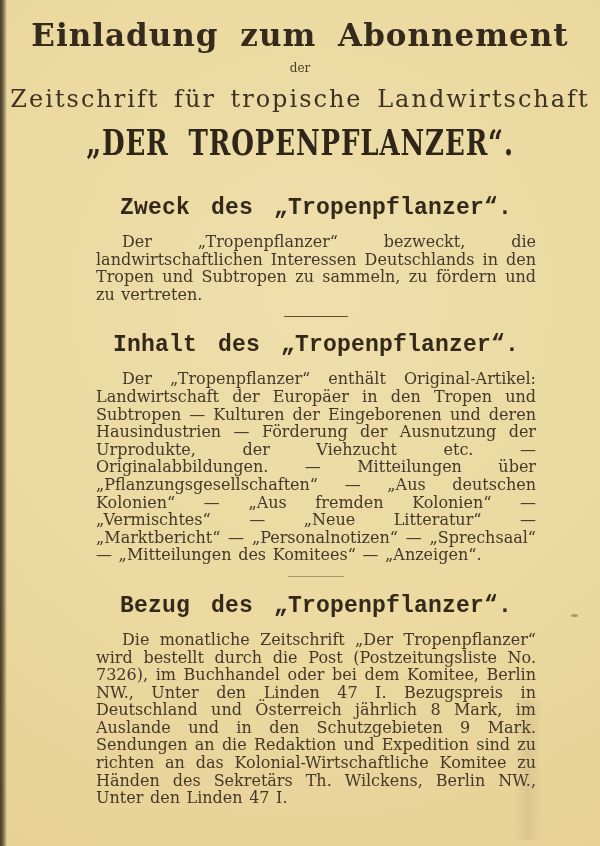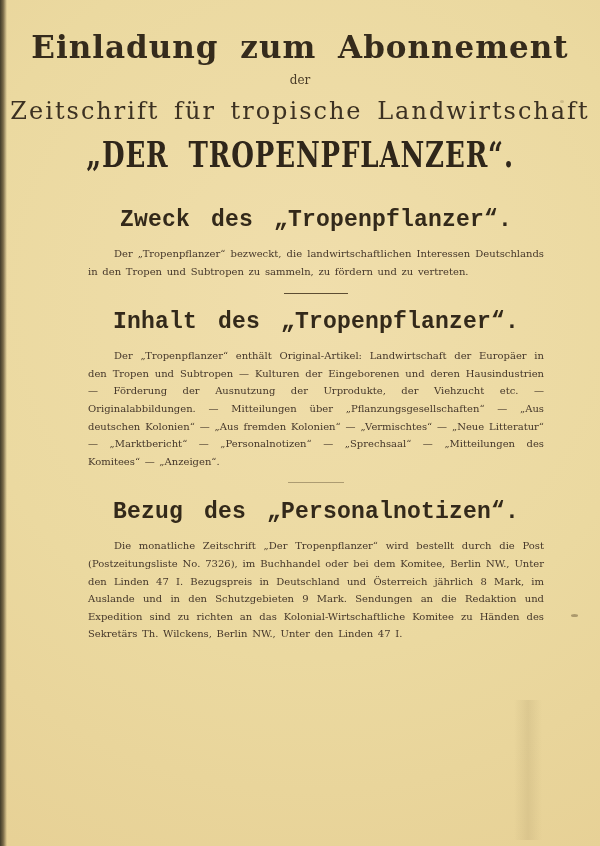--- a/index.html
+++ b/index.html
@@ -12,21 +12,21 @@
     position:relative; width:600px; height:846px; box-sizing:border-box;
     background: radial-gradient(ellipse 130% 95% at 52% 35%,
                 #f0deac 0%, #ebd9a0 45%, #e7d196 78%, #decb8d 100%);
     color:#473927;
   }
   .binding-edge {
     position:absolute; left:0; top:0; width:7px; height:846px;
     background: linear-gradient(90deg, #2e2a1c 0%, #6b5d3e 45%, rgba(110,95,60,0) 100%);
     opacity:.9;
   }
-  .masthead { padding-top:28px; text-align:center; color:#352b1c; }
+  .masthead { padding-top:16px; text-align:center; color:#352b1c; }
   .m1 {
     font-size:31px; font-weight:bold; letter-spacing:1px; word-spacing:10px;
     line-height:38px; margin:0;
   }
   .m2 { font-size:12px; line-height:18px; margin-top:5px; color:#4a3c28; }
   .m3 {
     font-size:24px; letter-spacing:2px; word-spacing:5px; line-height:30px;
     margin-top:7px; white-space:nowrap; color:#3c3122;
   }
   .m4 {
@@ -38,22 +38,22 @@
   .content { margin:0 56px 0 88px; }
   h2.sec-heading {
     font-family:Liberation Mono, monospace; font-weight:bold;
     font-size:23px; line-height:28px; text-align:center;
     word-spacing:7px; letter-spacing:.2px; color:#33291a;
     margin:0 0 11px 0;
   }
   .sec-zweck h2 { margin-top:33px; }
   .sec-inhalt h2, .sec-bezug h2 { margin-top:0;text-align:center; }
   p.body-par {
-    font-size:10px; line-height:17.6px; text-align:justify;
-    text-indent:26px; margin:0; word-spacing:1.5px; color:#45372a;
+    font-size:16px; line-height:17.6px; text-align:justify;
+    text-indent:26px; margin:8px; word-spacing:1.5px; color:#45372a;
   }
   .rule {
     width:64px; height:0; border-top:1.5px solid #5d4d33;
     margin:13px auto 14px auto;
   }
   .rule.faint { opacity:.45; border-top-width:1px; width:56px; margin:12px auto 15px auto; }
   .spot {
     position:absolute; background:rgba(70,52,28,.38); border-radius:50%;
   }
   .spot.s1 { right:22px; top:614px; width:7px; height:3px; }
@@ -85,21 +85,21 @@
       <div class="rule"></div>
     </section>
 
     <section class="sec-inhalt">
       <h2 class="sec-heading">Inhalt des „Tropenpflanzer“.</h2>
       <p class="body-par">Der „Tropenpflanzer“ enthält Original-Artikel: Landwirtschaft der Europäer in den Tropen und Subtropen — Kulturen der Eingeborenen und deren Hausindustrien — Förderung der Ausnutzung der Urprodukte, der Viehzucht etc. — Originalabbildungen. — Mitteilungen über „Pflanzungsgesellschaften“ — „Aus deutschen Kolonien“ — „Aus fremden Kolonien“ — „Vermischtes“ — „Neue Litteratur“ — „Marktbericht“ — „Personalnotizen“ — „Sprechsaal“ — „Mitteilungen des Komitees“ — „Anzeigen“.</p>
       <div class="rule faint"></div>
     </section>
 
     <section class="sec-bezug">
-      <h2 class="sec-heading">Bezug des „Personalnotizen“.</h2>
+      <h2 class="sec-heading">Bezug des „Tropenpflanzer“.</h2>
       <p class="body-par">Die monatliche Zeitschrift „Der Tropenpflanzer“ wird bestellt durch die Post (Postzeitungsliste No. 7326), im Buchhandel oder bei dem Komitee, Berlin NW., Unter den Linden 47 I. Bezugspreis in Deutschland und Österreich jährlich 8 Mark, im Auslande und in den Schutzgebieten 9 Mark. Sendungen an die Redaktion und Expedition sind zu richten an das Kolonial-Wirtschaftliche Komitee zu Händen des Sekretärs Th. Wilckens, Berlin NW., Unter den Linden 47 I.</p>
     </section>
 
   </div>
 
   <div class="spot s1"></div>
   <div class="spot s2"></div>
   <div class="streak"></div>
 
 </div>

